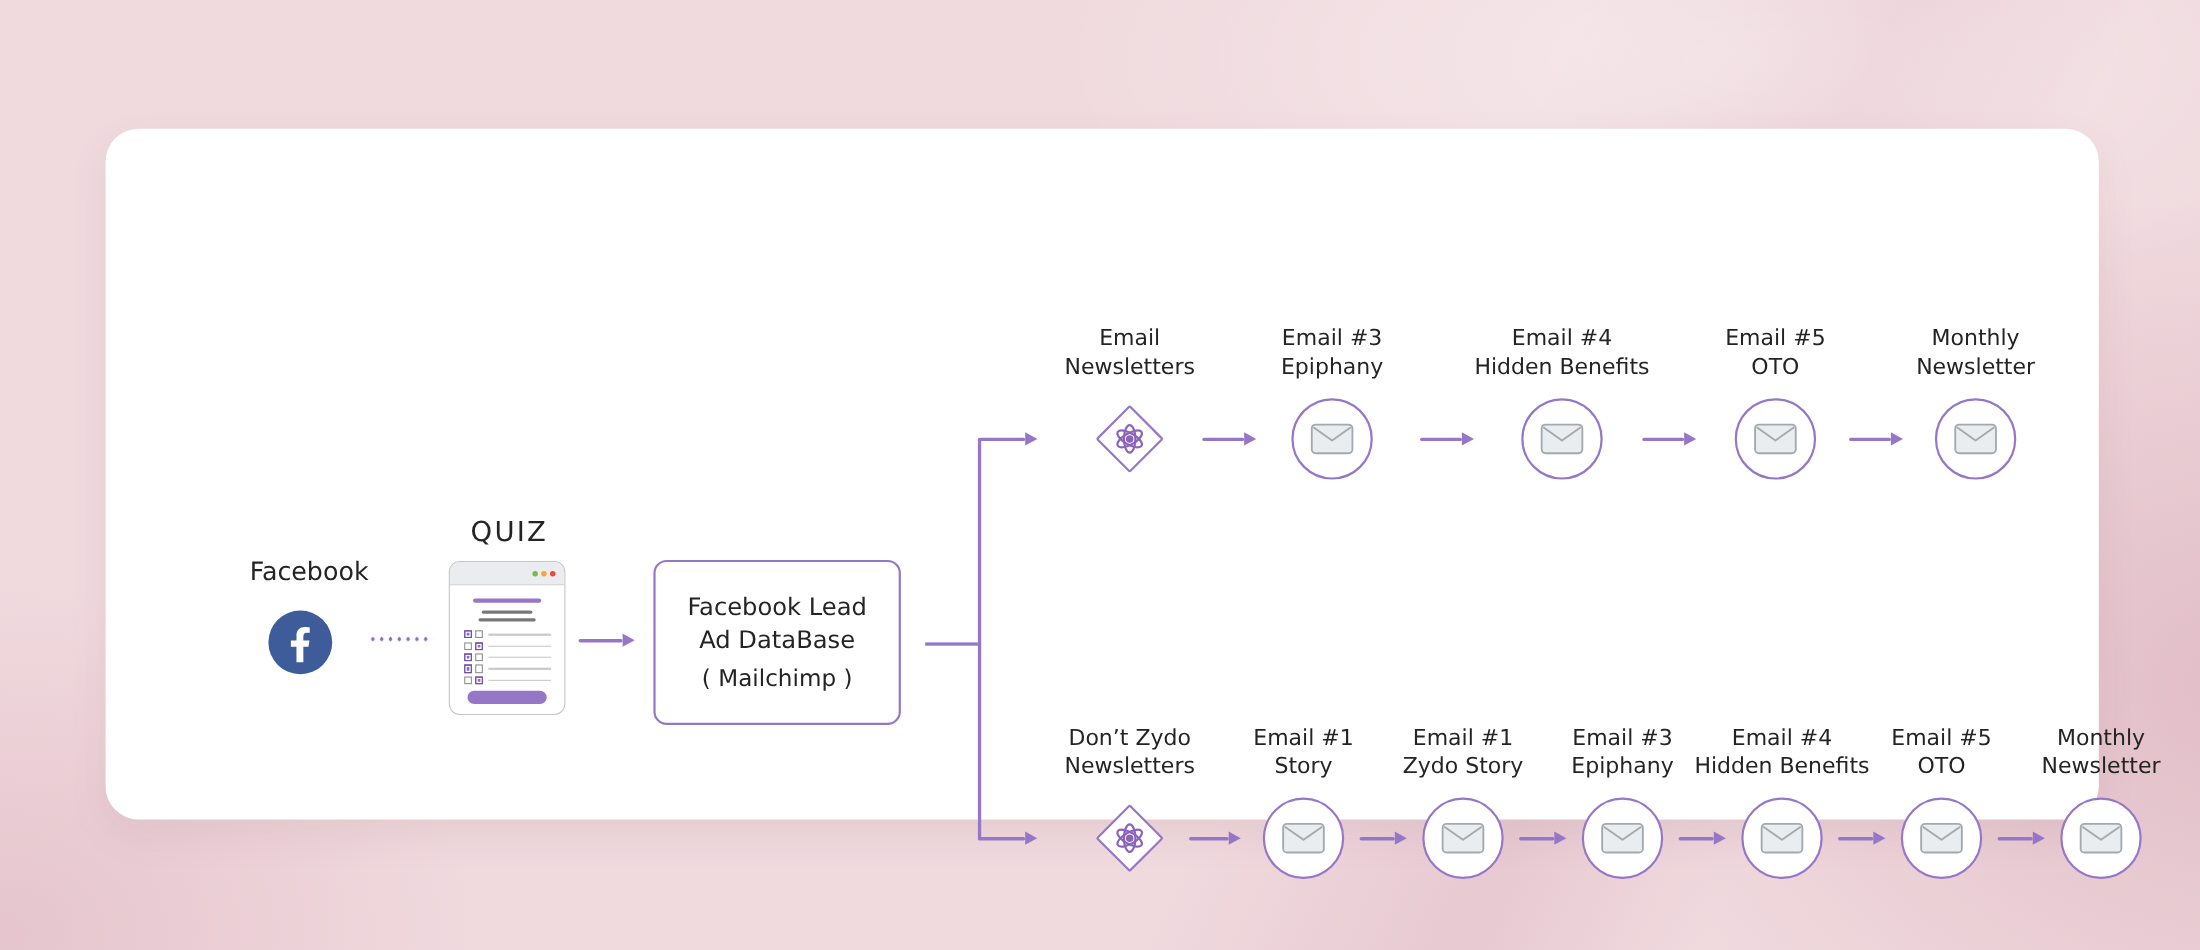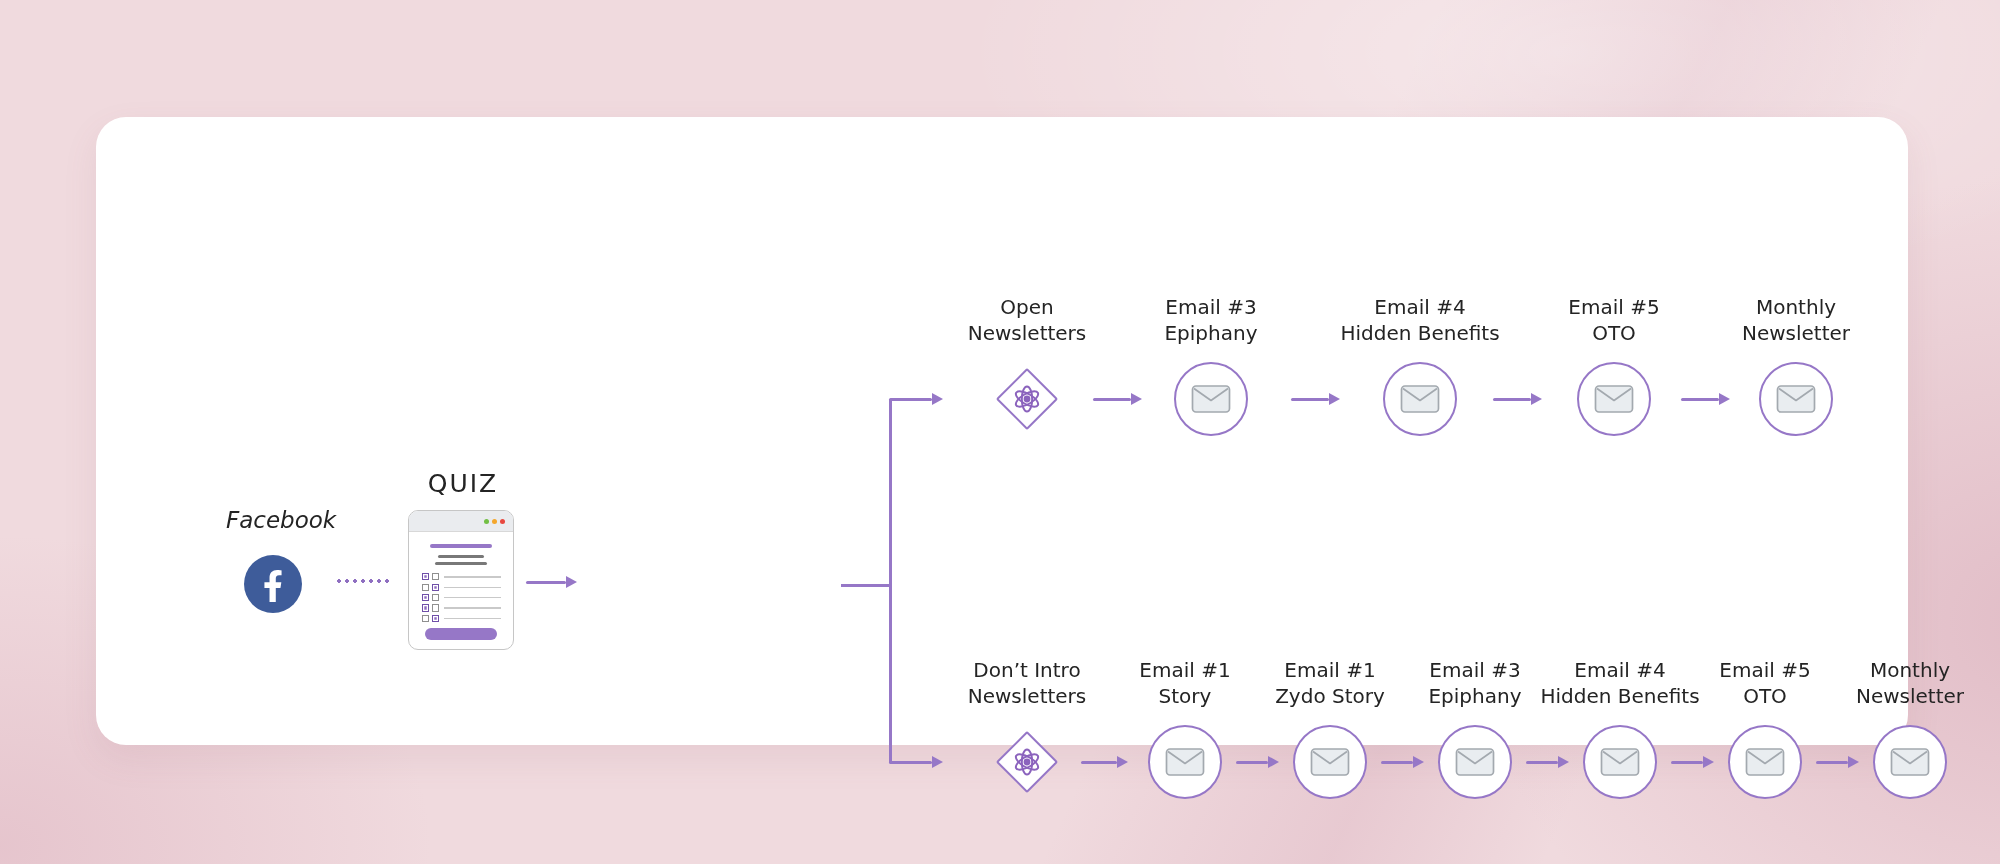--- a/index.html
+++ b/index.html
@@ -7,21 +7,21 @@
   .stage{position:relative;width:2000px;height:864px;
     background:
       radial-gradient(1000px 420px at 78% 6%, rgba(255,255,255,.38), rgba(255,255,255,0) 60%),
       radial-gradient(950px 720px at 103% 72%, rgba(201,140,160,.38), rgba(201,140,160,0) 62%),
       radial-gradient(720px 520px at 0% 98%, rgba(208,152,170,.32), rgba(208,152,170,0) 60%),
       linear-gradient(115deg, rgba(0,0,0,0) 60%, rgba(198,135,158,.20) 72%, rgba(0,0,0,0) 81%),
       #f0dade;}
   .card{position:absolute;left:96px;top:117px;width:1812px;height:628px;background:#fff;
     border-radius:30px;box-shadow:0 14px 34px rgba(150,90,110,.10);}
   .txt{position:absolute;color:#242424;white-space:nowrap;}
-  .fb-label{left:185px;top:390px;transform:translateX(-50%);font-size:23px;font-style:italic;}
+  .fb-label{left:185px;top:390px;transform:translateX(-50%);font-size:23px;}
   .quiz-label{left:367px;top:352px;transform:translateX(-50%);font-size:25px;letter-spacing:2px;}
   .fb-circle{position:absolute;left:177px;top:467px;width:58px;height:58px;margin:-29px 0 0 -29px;
     border-radius:50%;background:#3e5c9a;display:flex;align-items:center;justify-content:center;}
   .fb-circle svg{width:20px;height:34px;margin-top:3px;}
   .dotted{position:absolute;left:239px;top:462px;width:58px;height:4px;
     background:radial-gradient(circle,#8f6fc1 1.6px,rgba(0,0,0,0) 1.9px);background-size:8px 4px;background-repeat:repeat-x;}
   
   .browser{position:absolute;left:312px;top:393px;width:106px;height:140px;background:#fff;
     border:1.5px solid #c6c6c6;border-radius:10px;overflow:hidden;box-sizing:border-box;}
   .browser-head{height:21px;background:#eaecef;border-bottom:1px solid #d8d8d8;
@@ -131,28 +131,33 @@
               <span class="sq filled"></span>
               <span class="qline"></span>
           </div>
         </div>
         <div class="q-btn"></div>
       </div>
     </div>
 
     <div class="arrow" style="left:430px;top:464px;width:40px"></div>
 
+    <div class="db-box">
+      <div class="db-l">Facebook Lead</div>
+      <div class="db-l">Ad DataBase</div>
+      <div class="db-l3">( Mailchimp )</div>
+    </div>
 
     <div class="hline" style="left:745px;top:467px;width:48px"></div>
     <div class="vline" style="left:793px;top:282px;height:364px"></div>
     <div class="arrow" style="left:793px;top:281px;width:43px"></div>
     <div class="arrow" style="left:793px;top:644px;width:43px"></div>
 
     <div class="lbl" style="left:931px;top:177px">
-      <div>Open</div>
+      <div>Email</div>
       <div>Newsletters</div>
     </div>
     <div class="diamond-wrap" style="left:931px;top:282px">
       <div class="diamond"></div>
       <svg class="atom" viewBox="0 0 34 34">
           <use href="#atomsym"></use>
         </svg>
     </div>
     <div class="arrow" style="left:997px;top:281px;width:38px"></div>
 
@@ -193,21 +198,21 @@
       <div>Monthly</div>
       <div>Newsletter</div>
     </div>
     <div class="circle" style="left:1700px;top:282px">
       <svg width="40" height="30" viewBox="0 0 40 30">
           <use href="#envelope"></use>
         </svg>
     </div>
 
     <div class="lbl" style="left:931px;top:540px">
-      <div>Don’t Intro</div>
+      <div>Don’t Zydo</div>
       <div>Newsletters</div>
     </div>
     <div class="diamond-wrap" style="left:931px;top:645px">
       <div class="diamond"></div>
       <svg class="atom" viewBox="0 0 34 34">
           <use href="#atomsym"></use>
         </svg>
     </div>
     <div class="arrow" style="left:985px;top:644px;width:36px"></div>
 

